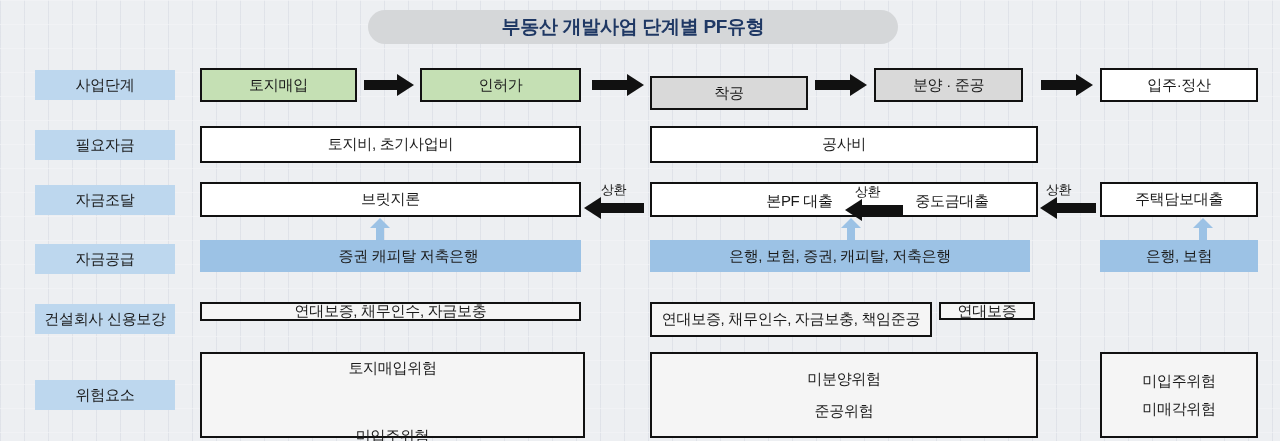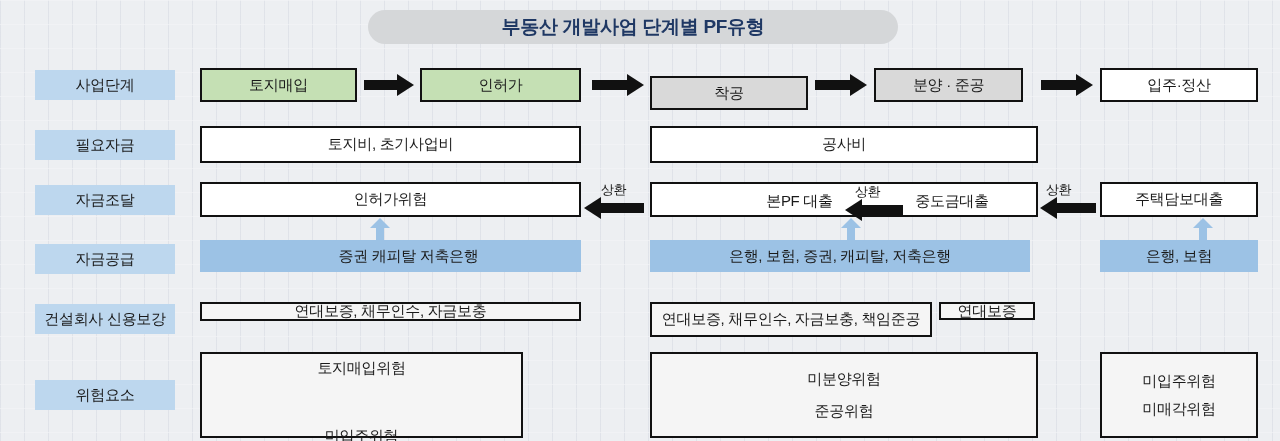--- a/index.html
+++ b/index.html
@@ -96,21 +96,21 @@
   <div class="abs box gray" style="left:874px;top:68px;width:149px;height:34px;">분양 · 준공</div>
   <div class="abs ar" style="left:1041px;top:74px;width:52px;">
       <span class="abody"></span>
       <span class="ahead"></span>
     </div>
   <div class="abs box" style="left:1100px;top:68px;width:158px;height:34px;">입주·정산</div>
 
   <div class="abs box" style="left:200px;top:126px;width:381px;height:37px;">토지비, 초기사업비</div>
   <div class="abs box" style="left:650px;top:126px;width:388px;height:37px;">공사비</div>
 
-  <div class="abs box" style="left:200px;top:182px;width:381px;height:35px;">인허가위험</div>
+  <div class="abs box" style="left:200px;top:182px;width:381px;height:35px;">브릿지론</div>
 
   <div class="abs repay-lbl" style="left:601px;top:181px;">상환</div>
   <div class="abs al" style="left:584px;top:197px;width:60px;">
       <span class="ahead"></span>
       <span class="abody"></span>
     </div>
 
   <div class="abs box" style="left:650px;top:182px;width:388px;height:35px;">
     <span class="abs" style="left:0;width:295px;top:0;height:35px;display:flex;align-items:center;justify-content:center;">본PF 대출</span>
     <span class="abs repay-lbl" style="left:203px;top:-1px;">상환</span>
@@ -143,21 +143,21 @@
     </div>
 
   <div class="abs blue-box" style="left:200px;top:240px;width:381px;height:32px;padding-left:36px;">증권 캐피탈 저축은행</div>
   <div class="abs blue-box" style="left:650px;top:240px;width:380px;height:32px;">은행, 보험, 증권, 캐피탈, 저축은행</div>
   <div class="abs blue-box" style="left:1100px;top:240px;width:158px;height:32px;">은행, 보험</div>
 
   <div class="abs box soft" style="left:200px;top:302px;width:381px;height:19px;">연대보증, 채무인수, 자금보충</div>
   <div class="abs box soft" style="left:650px;top:302px;width:282px;height:35px;">연대보증, 채무인수, 자금보충, 책임준공</div>
   <div class="abs box soft" style="left:939px;top:302px;width:96px;height:18px;">연대보증</div>
 
-  <div class="abs box soft multiline" style="left:200px;top:352px;width:323px;height:86px;gap:48px;">
+  <div class="abs box soft multiline" style="left:200px;top:352px;width:385px;height:86px;gap:48px;">
     <div>토지매입위험</div>
     <div>미입주위험</div>
     <div>본PF 미성사 위험</div>
   </div>
   <div class="abs box soft multiline" style="left:650px;top:352px;width:388px;height:86px;">
     <div>미분양위험</div>
     <div>준공위험</div>
   </div>
   <div class="abs box soft multiline" style="left:1100px;top:352px;width:158px;height:86px;padding:10px 0;">
     <div>미입주위험</div>

